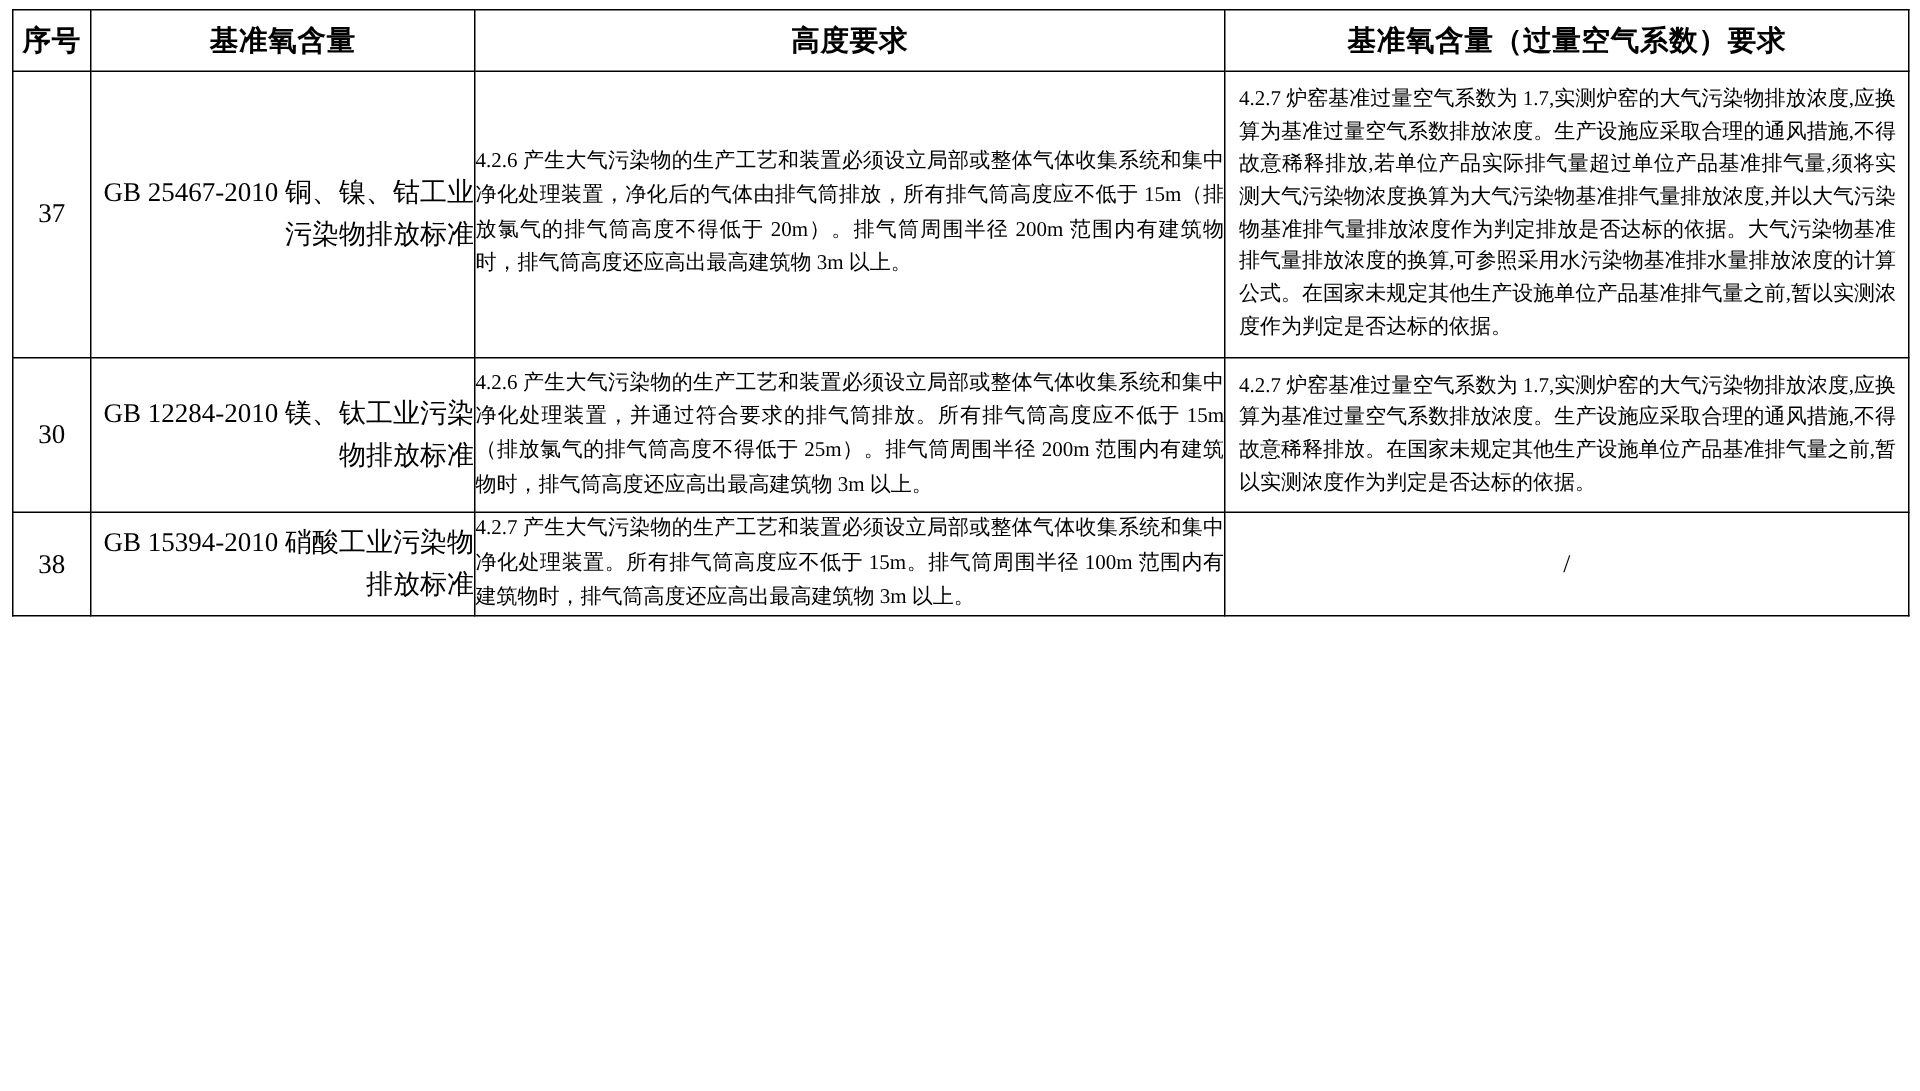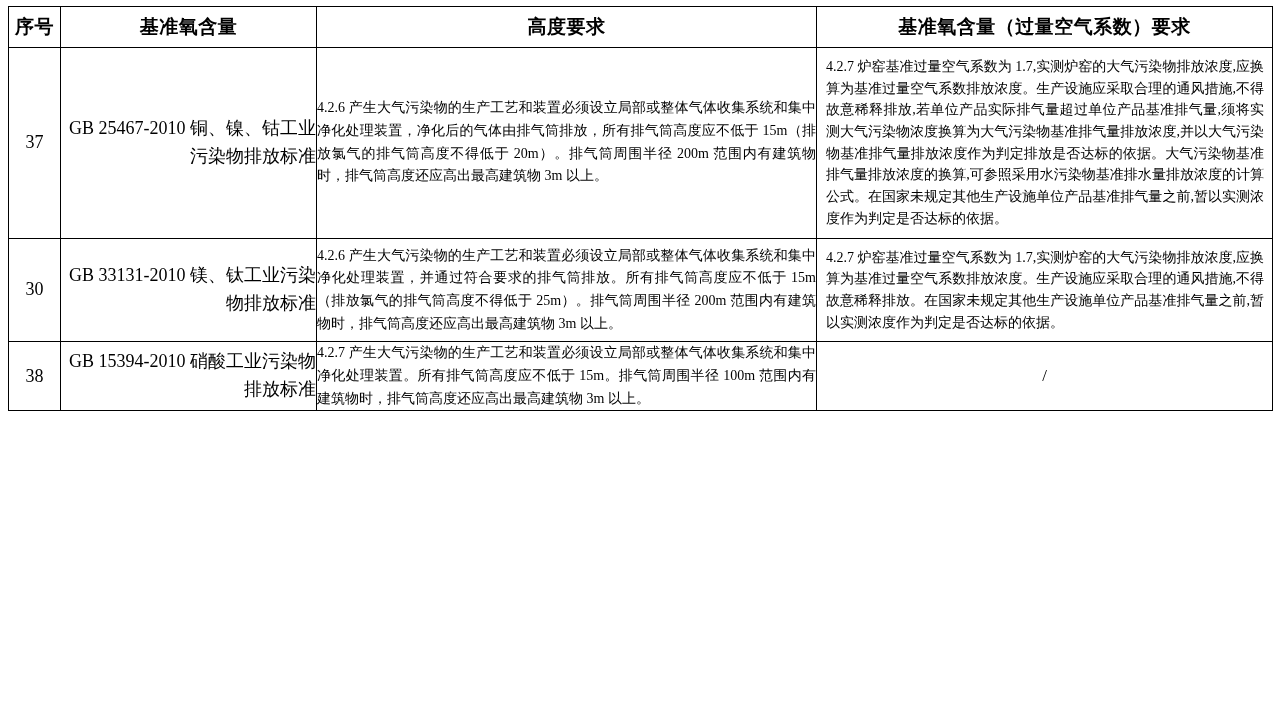--- a/index.html
+++ b/index.html
@@ -96,21 +96,21 @@
     </thead>
     <tbody>
       <tr>
         <td class="cell-no">37</td>
         <td class="cell-name">GB 25467-2010 铜、镍、钴工业污染物排放标准</td>
         <td class="cell-text">4.2.6  产生大气污染物的生产工艺和装置必须设立局部或整体气体收集系统和集中净化处理装置，净化后的气体由排气筒排放，所有排气筒高度应不低于 15m（排放氯气的排气筒高度不得低于 20m）。排气筒周围半径 200m 范围内有建筑物时，排气筒高度还应高出最高建筑物 3m 以上。</td>
         <td class="cell-text dense">4.2.7  炉窑基准过量空气系数为 1.7,实测炉窑的大气污染物排放浓度,应换算为基准过量空气系数排放浓度。生产设施应采取合理的通风措施,不得故意稀释排放,若单位产品实际排气量超过单位产品基准排气量,须将实测大气污染物浓度换算为大气污染物基准排气量排放浓度,并以大气污染物基准排气量排放浓度作为判定排放是否达标的依据。大气污染物基准排气量排放浓度的换算,可参照采用水污染物基准排水量排放浓度的计算公式。在国家未规定其他生产设施单位产品基准排气量之前,暂以实测浓度作为判定是否达标的依据。</td>
       </tr>
       <tr>
         <td class="cell-no">30</td>
-        <td class="cell-name">GB 33131-2010 镁、钛工业污染物排放标准</td>
+        <td class="cell-name">GB 12284-2010 镁、钛工业污染物排放标准</td>
         <td class="cell-text">4.2.6  产生大气污染物的生产工艺和装置必须设立局部或整体气体收集系统和集中净化处理装置，并通过符合要求的排气筒排放。所有排气筒高度应不低于 15m（排放氯气的排气筒高度不得低于 25m）。排气筒周围半径 200m 范围内有建筑物时，排气筒高度还应高出最高建筑物 3m 以上。</td>
         <td class="cell-text dense">4.2.7  炉窑基准过量空气系数为 1.7,实测炉窑的大气污染物排放浓度,应换算为基准过量空气系数排放浓度。生产设施应采取合理的通风措施,不得故意稀释排放。在国家未规定其他生产设施单位产品基准排气量之前,暂以实测浓度作为判定是否达标的依据。</td>
       </tr>
       <tr>
         <td class="cell-no">38</td>
         <td class="cell-name">GB 15394-2010 硝酸工业污染物排放标准</td>
         <td class="cell-text">4.2.7  产生大气污染物的生产工艺和装置必须设立局部或整体气体收集系统和集中净化处理装置。所有排气筒高度应不低于 15m。排气筒周围半径 100m 范围内有建筑物时，排气筒高度还应高出最高建筑物 3m 以上。</td>
         <td class="cell-blank">/</td>
       </tr>
     </tbody>

